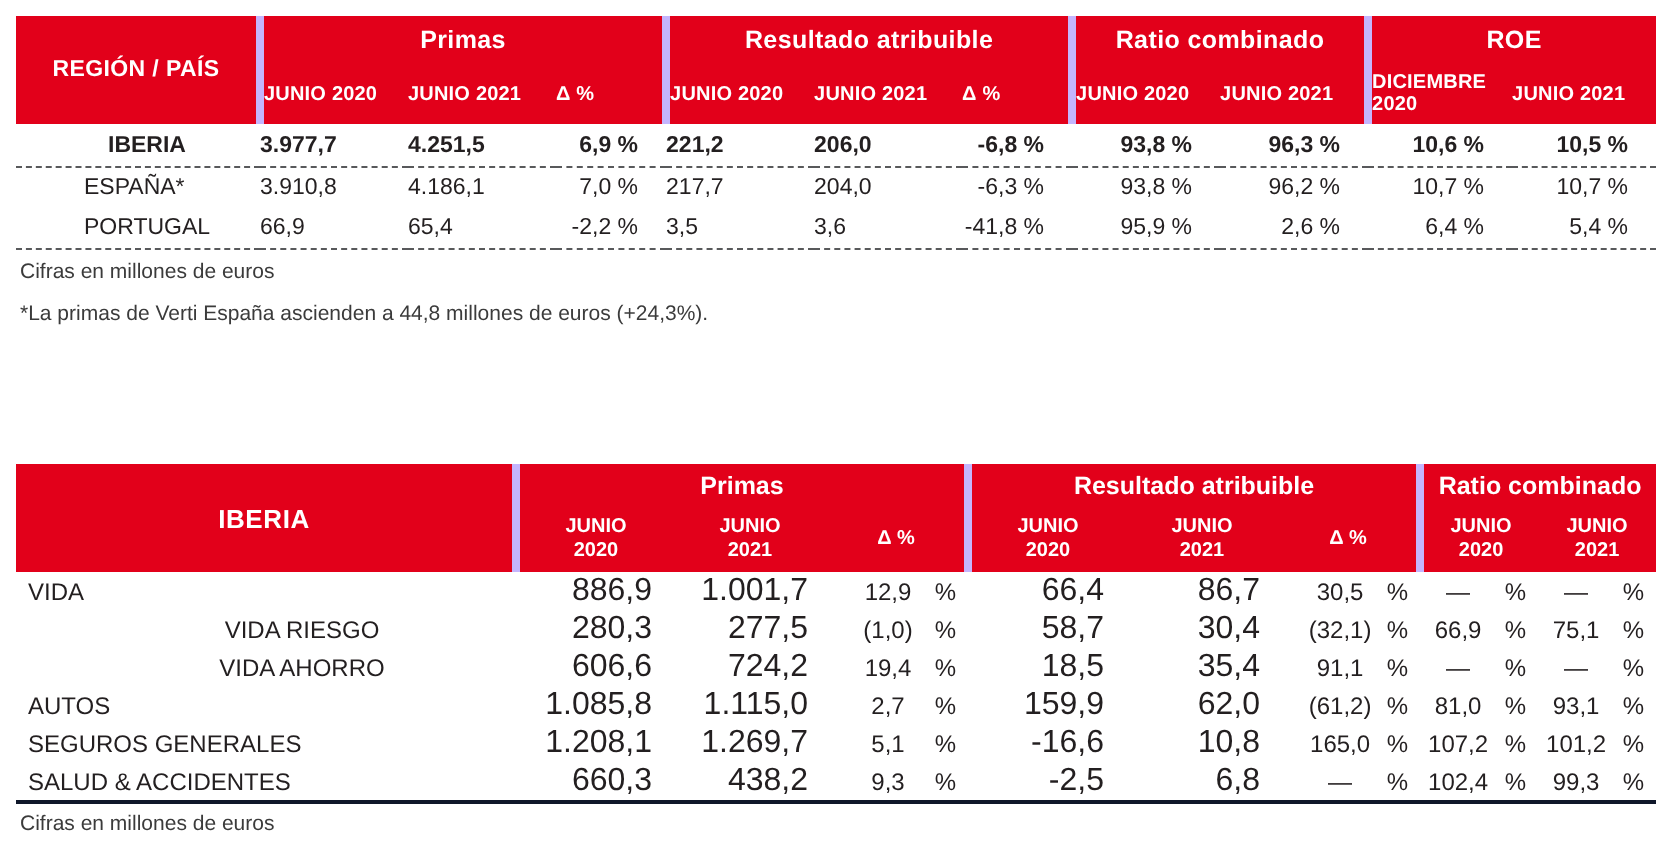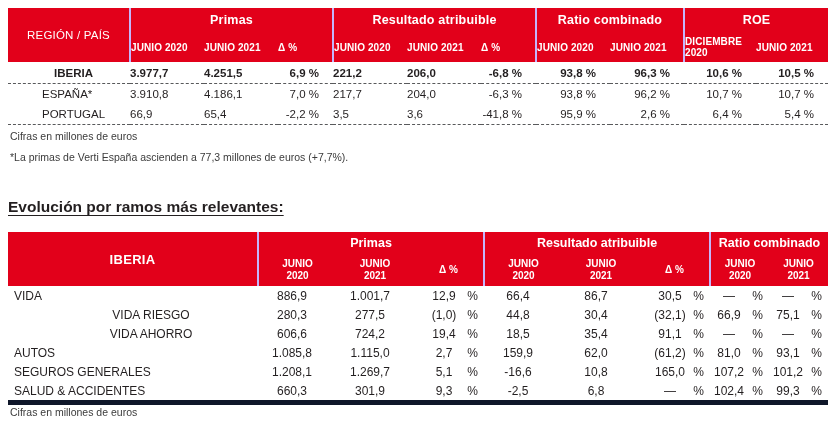--- a/index.html
+++ b/index.html
@@ -49,27 +49,27 @@
   }
   .t1 .h-sub {
     font-weight: bold;
     font-size: 10px;
     text-align: left;
     height: 30px;
     line-height: 11px;
     letter-spacing: .1px;
   }
   .t1 .h-region {
-    font-weight: normal;
+    font-weight: bold;
     font-size: 11.5px;
     text-align: center;
     letter-spacing: .2px;
   }
   .sep-l {
-    border-left: 2px solid #c4b5fd;
+    border-left: 4px solid #c4b5fd;
   }
 
   .row-iberia td {
     font-weight: bold;
     font-size: 11.5px;
     height: 21px;
     border-bottom: 1px dashed #58595b;
   }
   .row-body td {
     font-size: 11.5px;
@@ -148,34 +148,34 @@
     padding-left: 6px;
     font-size: 12px;
     height: 19px;
     margin-top: 28px;
   }
   .t2 .b-name.ind {
     padding-left: 36px;
     text-align: center;
   }
   .t2 .b-num {
-    text-align: center;
+    text-align: right;
     padding-right: 10px;
-    font-size: 12px;
+    font-size: 16px;
   }
   .t2 .b-pct {
     text-align: right;
     padding-right: 6px;
     font-size: 12px;
     white-space: nowrap;
   }
   .t2 .b-pct .val { display: inline-block; min-width: 38px; text-align: center; }
   .t2 .b-pct .sym { display: inline-block; width: 15px; text-align: right; }
   .t2 tbody tr:last-child td {
-    border-bottom: 5px solid #0f172a;
+    border-bottom: 2px solid #0f172a;
   }
 
   .note3 {
     position: absolute;
     left: 10px;
     top: 406px;
     font-size: 10.5px;
     color: #3b3b3b;
   }
 </style>
@@ -256,23 +256,22 @@
         <td class="c-pct">-41,8 %</td>
         <td class="c-pct">95,9 %</td>
         <td class="c-pct">2,6 %</td>
         <td class="c-pct">6,4 %</td>
         <td class="c-pct">5,4 %</td>
       </tr>
     </tbody>
   </table>
 
   <div class="note note1">Cifras en millones de euros</div>
-  <div class="note note2">*La primas de Verti España ascienden a 77,3  millones de euros (+7,7%).</div>
-
-  <div class="sec-title">Evolución por ramos más relevantes:</div>
+  <div class="note note2">*La primas de Verti España ascienden a 44,8  millones de euros (+24,3%).</div>
+
 
   <table class="t2">
     <colgroup>
       <col style="width:250px">
       <col style="width:78px">
         <col style="width:78px">
         <col style="width:70px">
       <col style="width:78px">
         <col style="width:78px">
         <col style="width:70px">
@@ -307,21 +306,21 @@
         <td class="b-num">86,7</td>
         <td class="b-pct"><span class="val">30,5</span><span class="sym">%</span></td>
         <td class="b-pct"><span class="val">—</span><span class="sym">%</span></td>
         <td class="b-pct"><span class="val">—</span><span class="sym">%</span></td>
       </tr>
       <tr>
         <td class="b-name ind">VIDA RIESGO</td>
         <td class="b-num">280,3</td>
         <td class="b-num">277,5</td>
         <td class="b-pct"><span class="val">(1,0)</span><span class="sym">%</span></td>
-        <td class="b-num">44,8</td>
+        <td class="b-num">58,7</td>
         <td class="b-num">30,4</td>
         <td class="b-pct"><span class="val">(32,1)</span><span class="sym">%</span></td>
         <td class="b-pct"><span class="val">66,9</span><span class="sym">%</span></td>
         <td class="b-pct"><span class="val">75,1</span><span class="sym">%</span></td>
       </tr>
       <tr>
         <td class="b-name ind">VIDA AHORRO</td>
         <td class="b-num">606,6</td>
         <td class="b-num">724,2</td>
         <td class="b-pct"><span class="val">19,4</span><span class="sym">%</span></td>
@@ -349,21 +348,21 @@
         <td class="b-pct"><span class="val">5,1</span><span class="sym">%</span></td>
         <td class="b-num">-16,6</td>
         <td class="b-num">10,8</td>
         <td class="b-pct"><span class="val">165,0</span><span class="sym">%</span></td>
         <td class="b-pct"><span class="val">107,2</span><span class="sym">%</span></td>
         <td class="b-pct"><span class="val">101,2</span><span class="sym">%</span></td>
       </tr>
       <tr>
         <td class="b-name">SALUD &amp; ACCIDENTES</td>
         <td class="b-num">660,3</td>
-        <td class="b-num">301,9</td>
+        <td class="b-num">438,2</td>
         <td class="b-pct"><span class="val">9,3</span><span class="sym">%</span></td>
         <td class="b-num">-2,5</td>
         <td class="b-num">6,8</td>
         <td class="b-pct"><span class="val">—</span><span class="sym">%</span></td>
         <td class="b-pct"><span class="val">102,4</span><span class="sym">%</span></td>
         <td class="b-pct"><span class="val">99,3</span><span class="sym">%</span></td>
       </tr>
     </tbody>
   </table>
 

